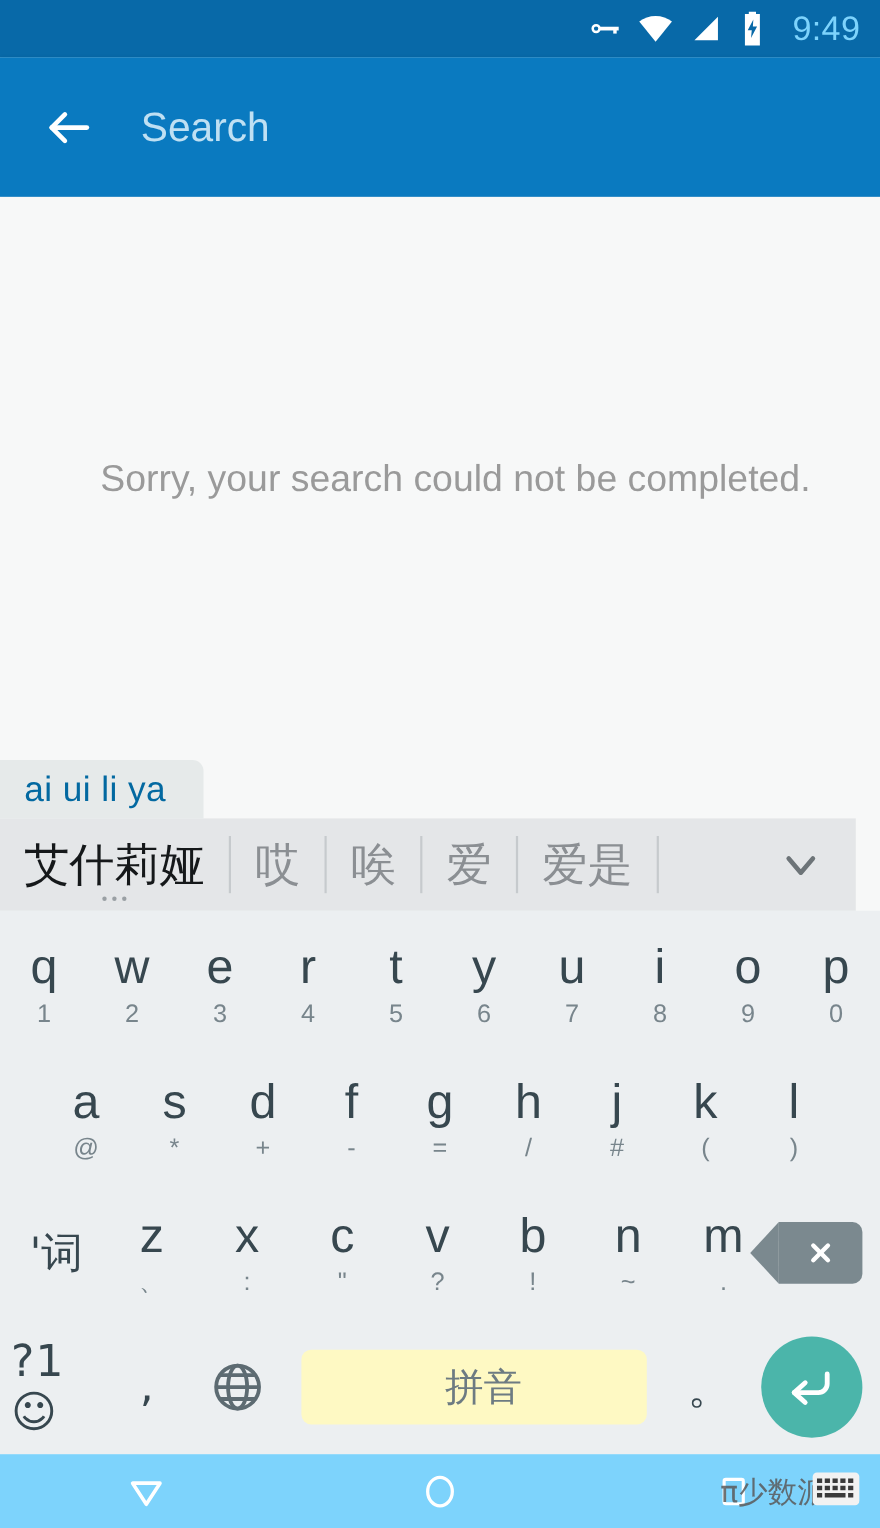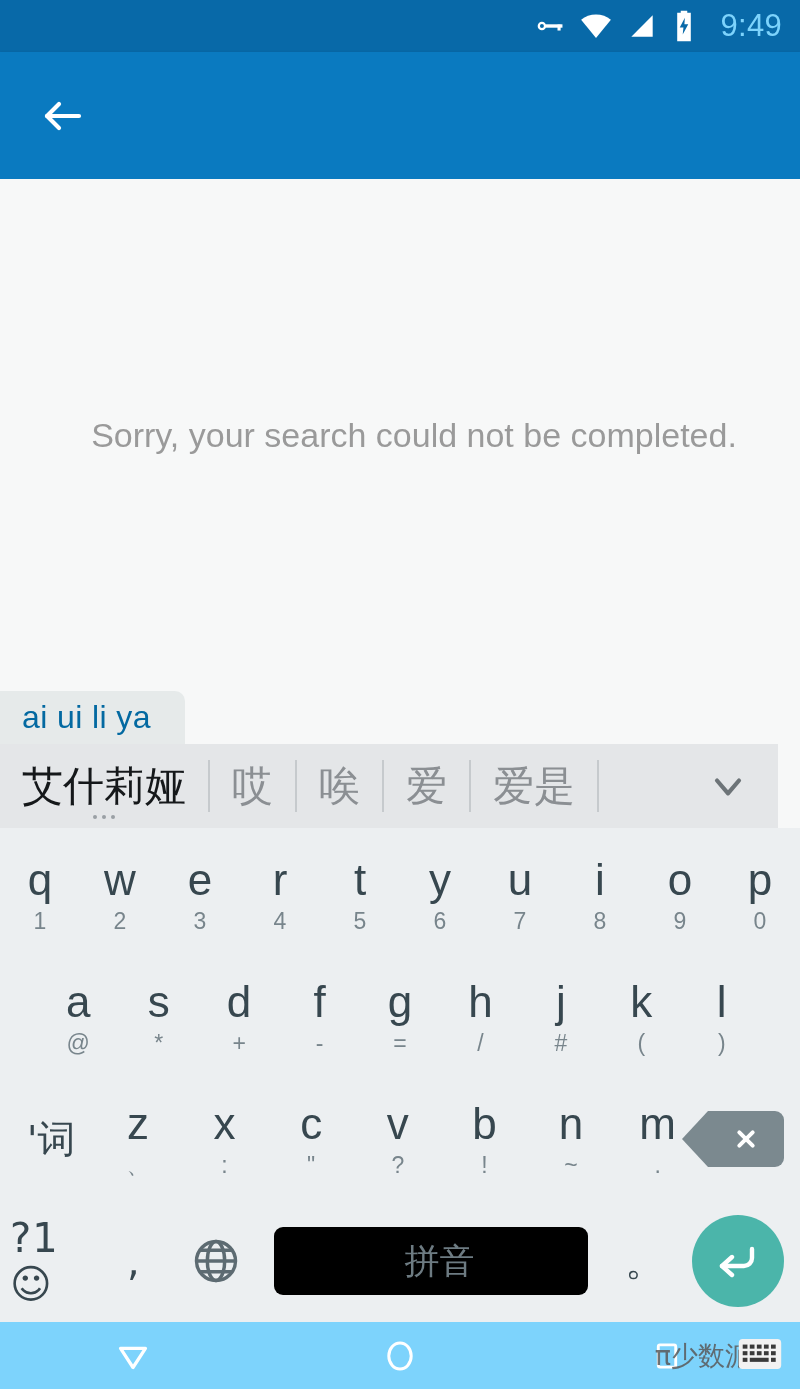--- a/index.html
+++ b/index.html
@@ -128,21 +128,21 @@
     width: 0; height: 0;
     border-top: 28px solid transparent;
     border-bottom: 28px solid transparent;
     border-right: 26px solid #7b898f;
   }
 
   
   .krow.r4 { padding: 0 10px; }
   .key-sym { font-size: 40px; color: #37474f; font-family: "DejaVu Sans", sans-serif; letter-spacing: 1px; }
   .spacebar {
-    flex: 3.6; height: 68px; background: #000000; border-radius: 9px;
+    flex: 3.6; height: 68px; background: #fef9c3; border-radius: 9px;
     display: flex; align-items: center; justify-content: center; cursor: pointer;
     margin: 0 16px;
     padding-left: 17px;
   }
   .spacebar span { font-size: 35px; color: #6d7b82; font-family: "DejaVu Sans", sans-serif; }
   .enter-key { flex: 1.25; display: flex; align-items: center; justify-content: center; cursor: pointer; }
   .enter-circle {
     width: 92px; height: 92px; border-radius: 50%; background: #4bb5aa;
     display: flex; align-items: center; justify-content: center;
   }
@@ -192,20 +192,21 @@
     <span class="sb-time">9:49</span>
   </div>
 
   <div class="appbar">
     <div class="back-btn">
       <svg width="48" height="48" viewBox="0 0 24 24" fill="none" stroke="#ffffff" stroke-width="2.1" stroke-linecap="round" stroke-linejoin="round">
         <line x1="20" y1="12" x2="4" y2="12"></line>
         <polyline points="10,6 4,12 10,18"></polyline>
       </svg>
     </div>
+    <div class="search-placeholder">Search</div>
   </div>
 
   <div class="content">
     <div class="error-msg">Sorry, your search could not be completed.</div>
   </div>
 
   <div class="composing">
     <span>ai ui li ya</span>
   </div>
 

